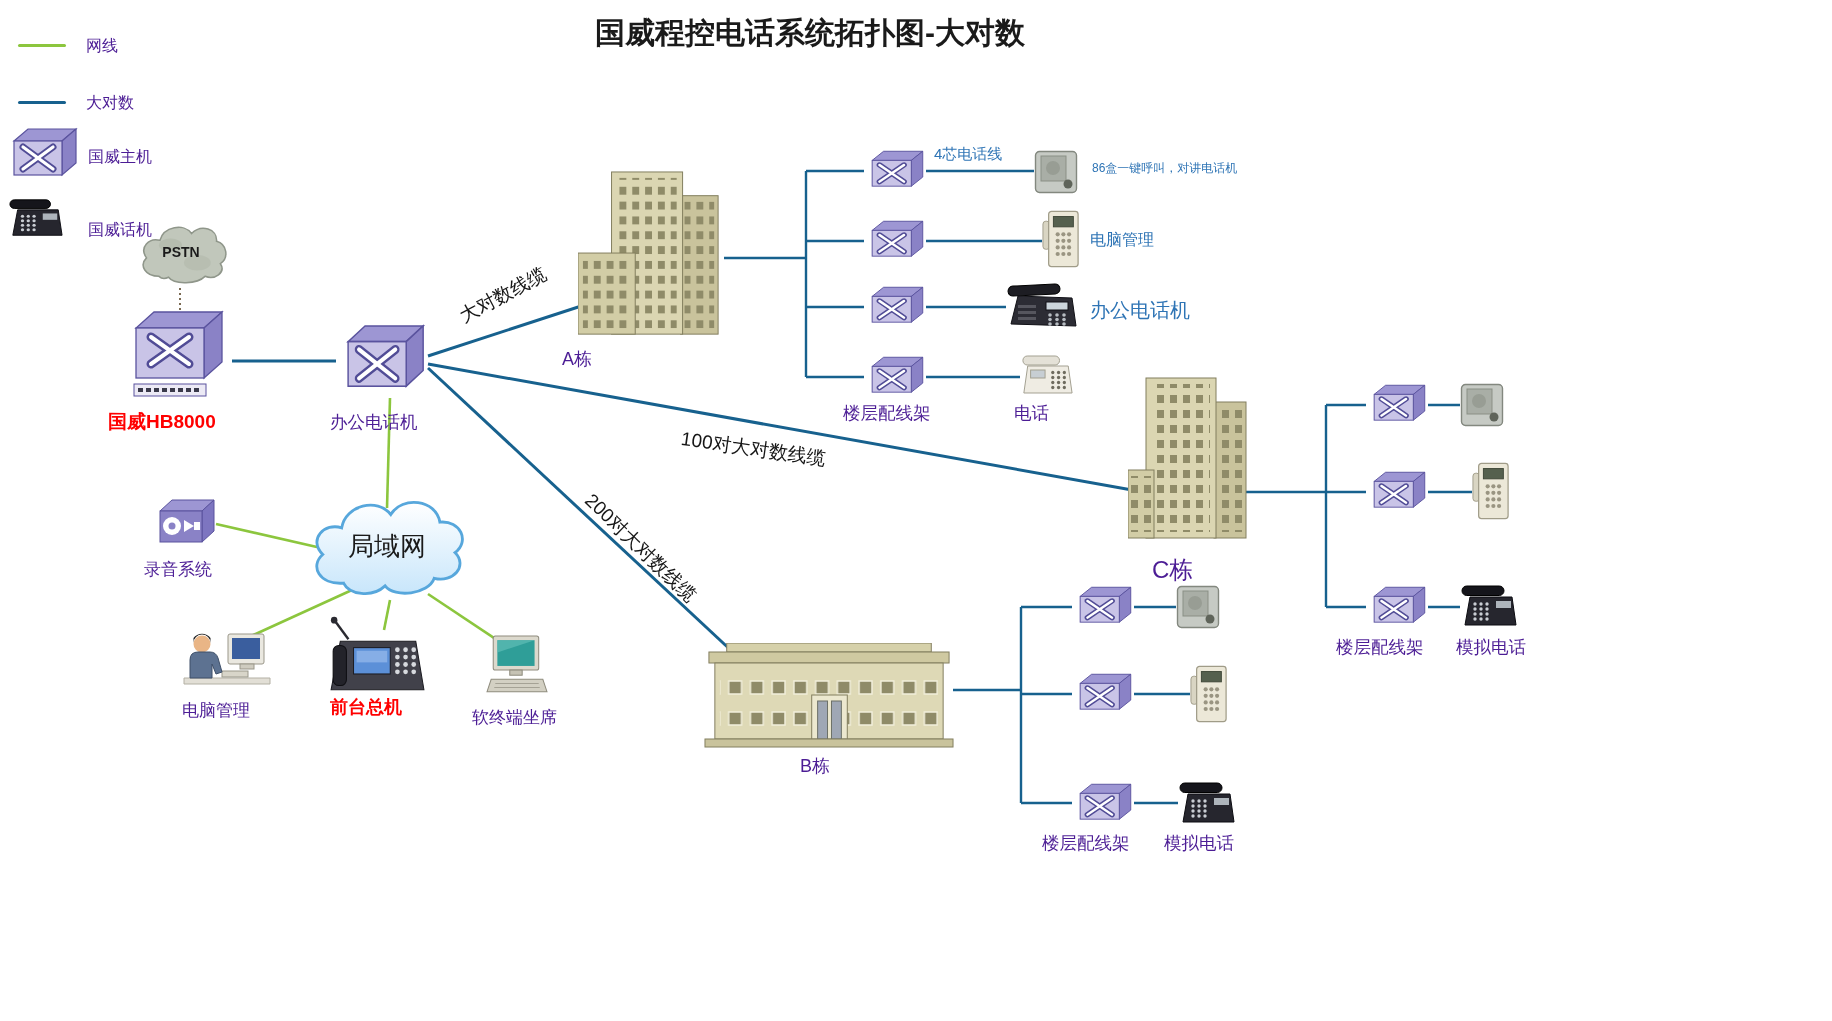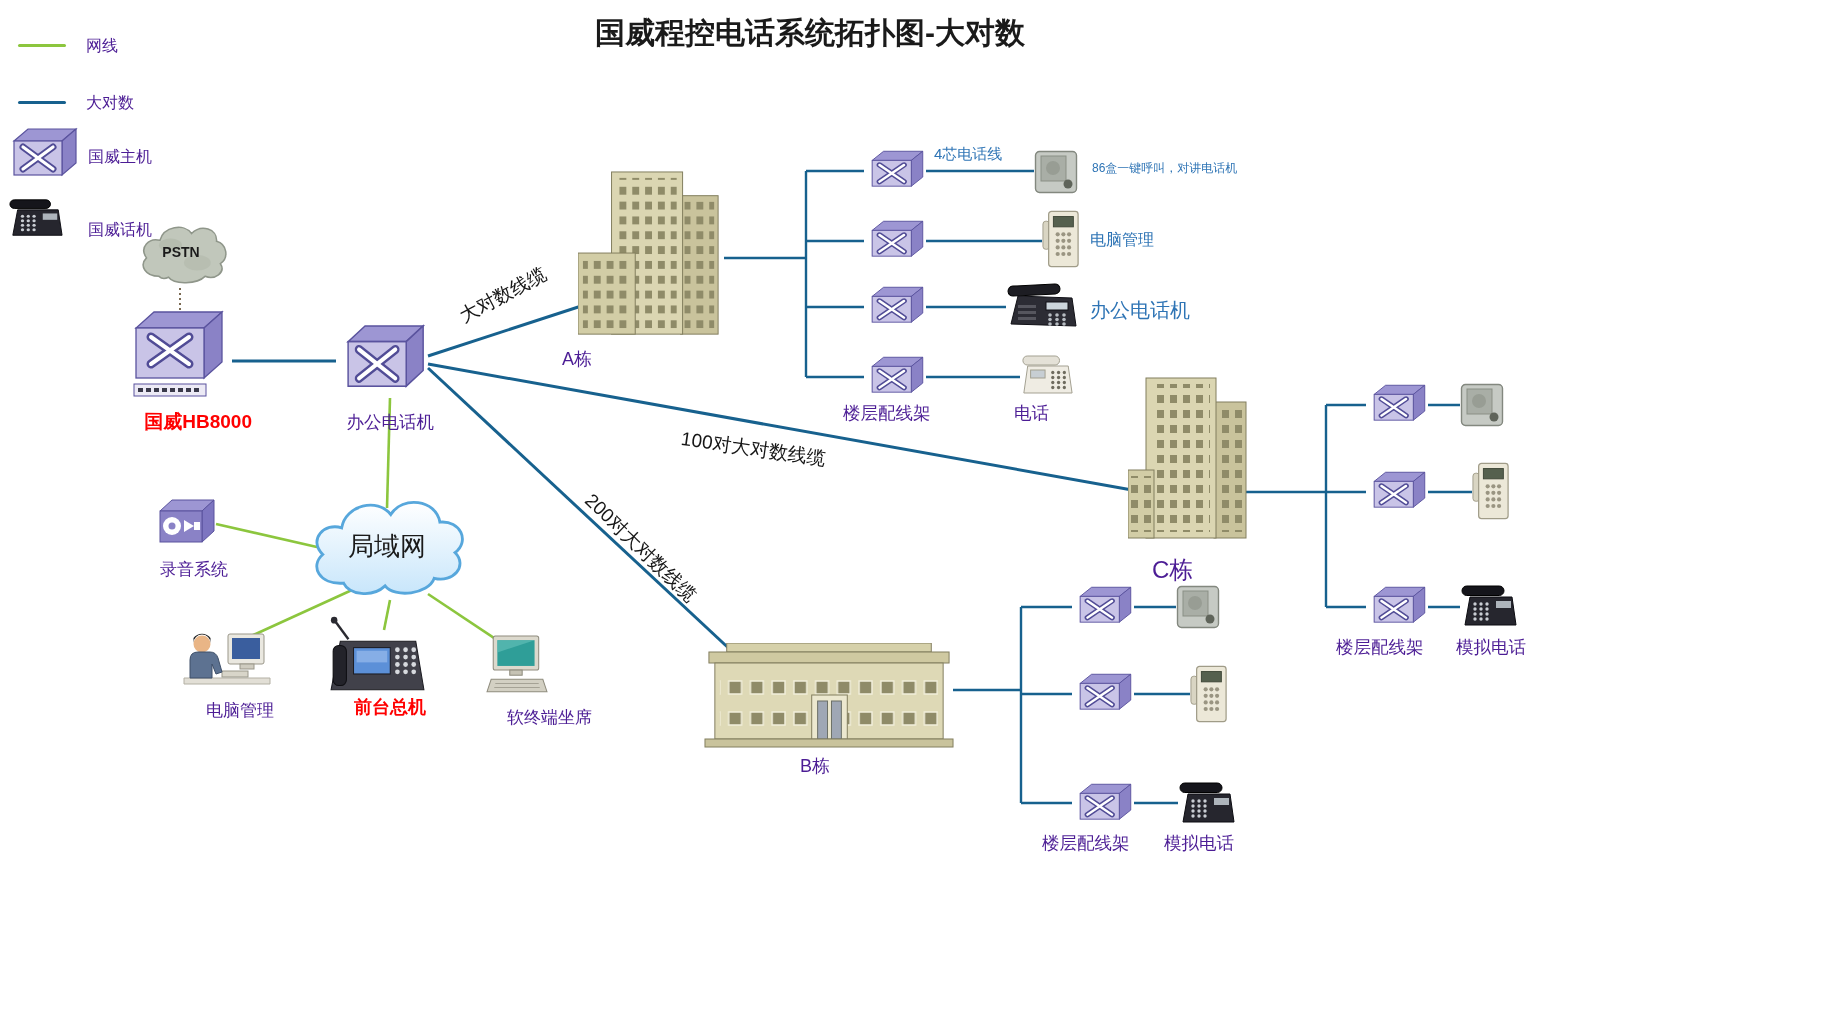--- a/index.html
+++ b/index.html
@@ -3,21 +3,21 @@
 <meta charset="utf-8">
 <style>
   *{margin:0;padding:0;box-sizing:border-box}
   html,body{background:#fff}
   #canvas{position:relative;width:1832px;height:1021px;background:#ffffff;
           font-family:"Liberation Sans","DejaVu Sans",sans-serif;overflow:hidden;color:#1a1a1a}
   svg.wires{position:absolute;left:0;top:0;z-index:1}
   .node{position:absolute;z-index:2}
   .node svg{display:block}
   .lbl{position:absolute;z-index:3;white-space:nowrap;font-size:17px;color:#4c1d95;line-height:1.25}
-  .center{text-align:right}
+  .center{text-align:left}
   .blue{color:#2E74B5}
   .red{color:#FF0000;font-weight:bold}
   .rot{position:absolute;z-index:3;white-space:nowrap;font-size:19px;color:#161616;transform-origin:0 0}
   #title{position:absolute;left:420px;top:13px;width:780px;text-align:center;
          font-size:30px;font-weight:600;z-index:3}
   .swatch{position:absolute;z-index:2;height:3px;border-radius:2px}
   .cloud-text{position:absolute;z-index:3;text-align:center;font-weight:bold}
 </style>
 </head>
 <body>

